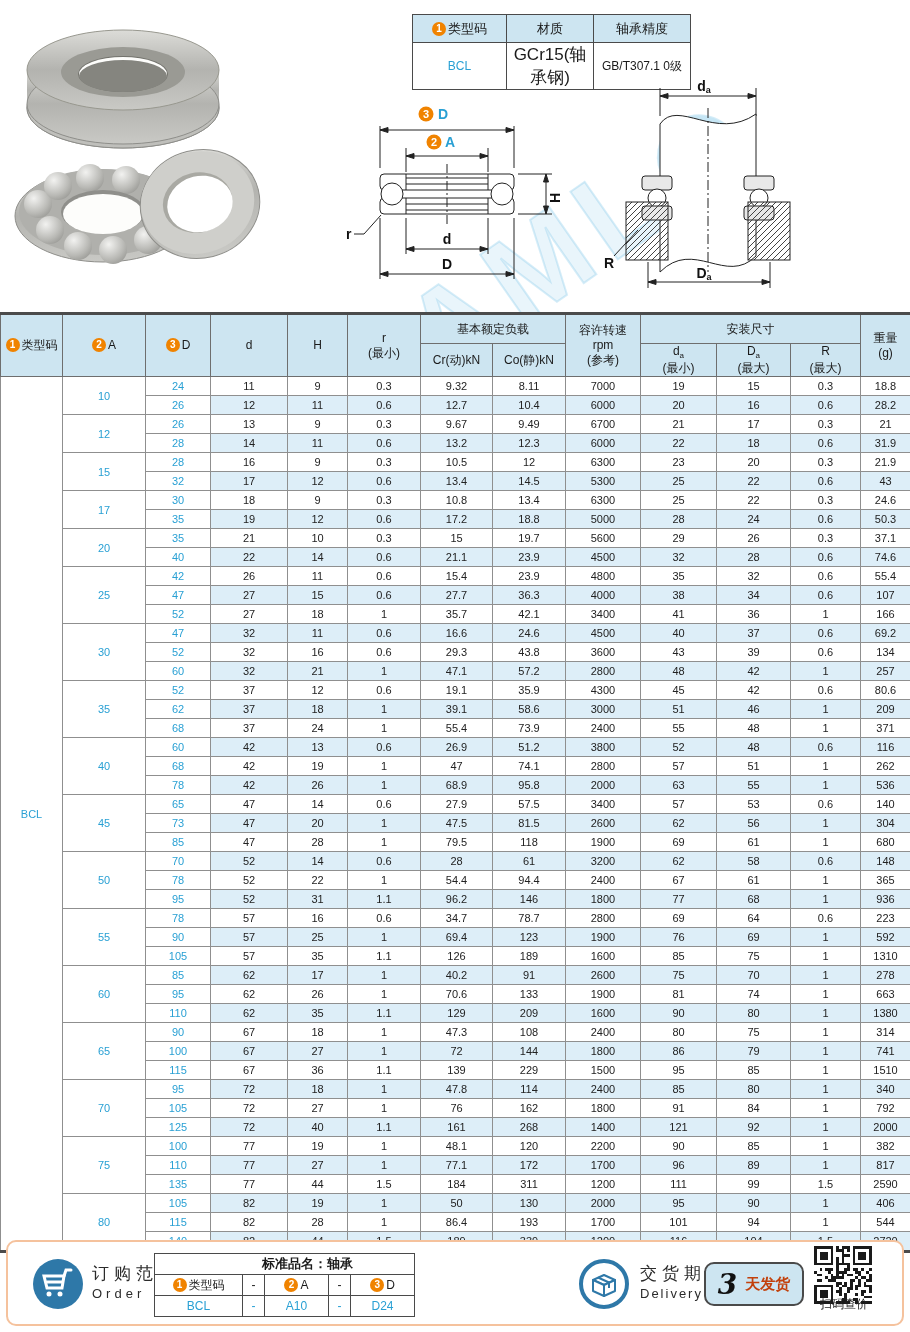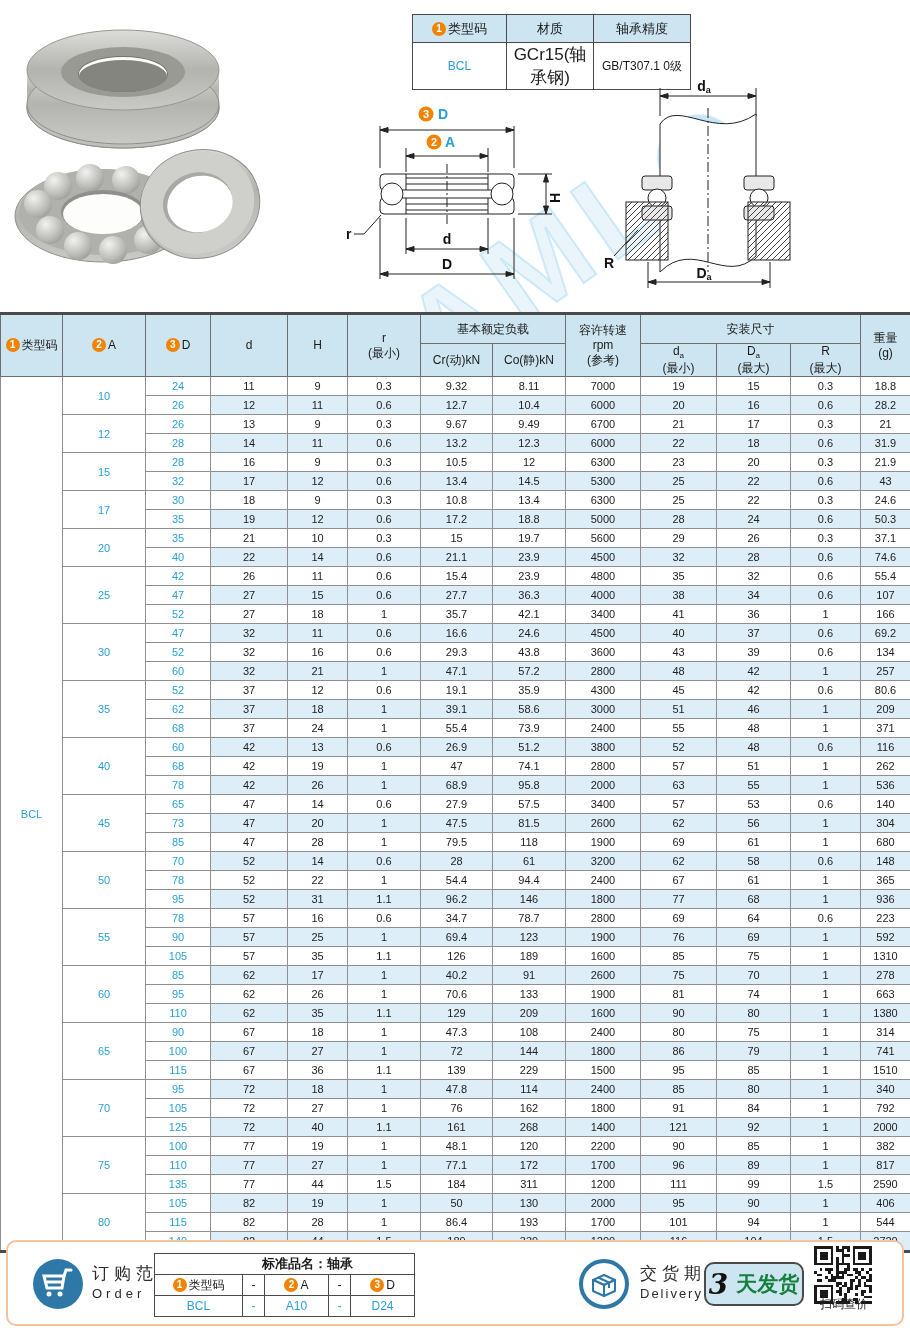--- a/index.html
+++ b/index.html
@@ -52,21 +52,21 @@
   .foot-sub{position:absolute;font-size:13px;letter-spacing:4px;color:#2b2b2b;}
   .order-table{position:absolute;left:146px;top:11px;border-collapse:collapse;}
   .order-table th,.order-table td{border:1px solid #4a4a4a;text-align:center;height:21px;
     font-size:12px;font-weight:400;background:#fff;}
   .order-table .c1{width:88px;}.order-table .csep{width:22px;}.order-table .cv{width:64px;}
   .order-table td.blue{color:var(--blue);}
   .order-table th.title{font-weight:700;font-size:13px;padding-left:46px;}
   .ship-box{position:absolute;left:696px;top:20px;width:100px;height:44px;background:var(--hdr-bg);
     border:2px solid #4a4a4a;border-radius:10px;display:flex;align-items:center;justify-content:center;gap:8px;}
   .ship-days{font-family:"DejaVu Serif", serif;font-style:italic;font-size:28px;font-weight:700;color:#111;}
-  .ship-suffix{font-size:21px;font-weight:700;color:#15803d;}
+  .ship-suffix{font-size:15px;font-weight:700;color:#c2410c;}
   .qr{position:absolute;left:806px;top:4px;}
   .qr-label{position:absolute;left:800px;top:54px;width:72px;text-align:center;font-size:12px;color:#222;}
 </style>
 </head>
 <body>
 
 <div class="wm" style="left:300px;top:190px;font-size:120px;transform:rotate(-35deg);">SAML⊕</div>
 <div class="wm" style="left:180px;top:940px;font-size:150px;transform:rotate(-38deg);">SAML⊕</div>
 
 <svg class="photo" width="260" height="280" viewBox="0 0 260 280">

